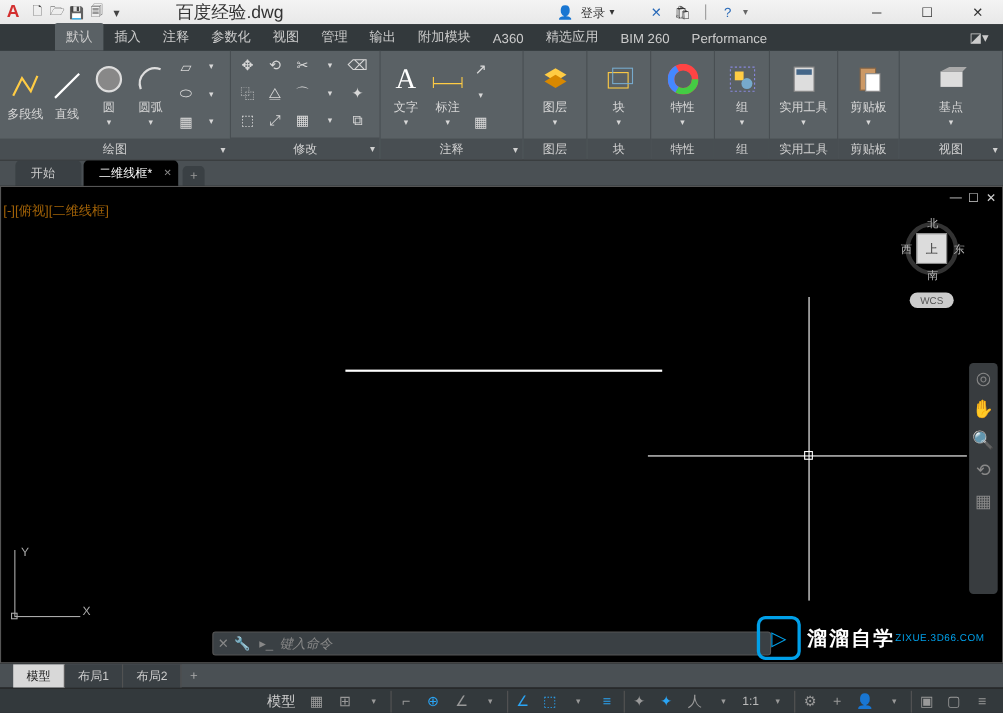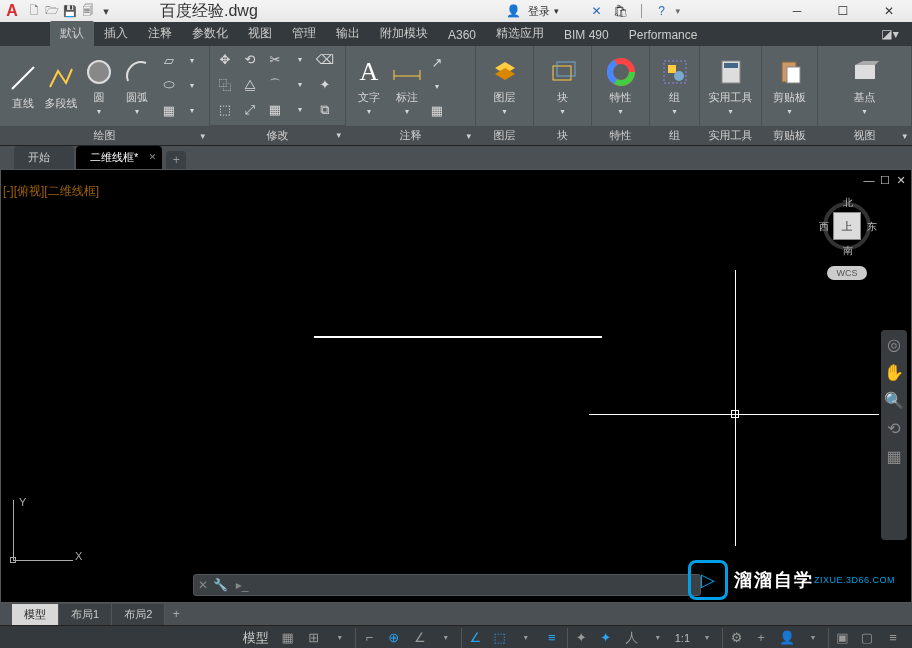--- a/index.html
+++ b/index.html
@@ -115,43 +115,43 @@
   <div class="rtab active">默认</div>
   <div class="rtab">插入</div>
   <div class="rtab">注释</div>
   <div class="rtab">参数化</div>
   <div class="rtab">视图</div>
   <div class="rtab">管理</div>
   <div class="rtab">输出</div>
   <div class="rtab">附加模块</div>
   <div class="rtab">A360</div>
   <div class="rtab">精选应用</div>
-  <div class="rtab">BIM 490</div>
+  <div class="rtab">BIM 260</div>
   <div class="rtab">Performance</div>
   <div class="rtab-drop">◪▾</div>
 </div>
 
 <div class="ribbon">
   <div class="panel" style="width:210px">
     <div class="panel-body">
       <div class="bigbtn">
         <div class="bigicon">
             <svg width="30" height="30">
+              <polyline points="4,24 12,8 20,20 26,6" stroke="#ffcc44" stroke-width="2" fill="none"></polyline>
+            </svg>
+          </div>
+        <span>多段线</span>
+      </div>
+      <div class="bigbtn">
+        <div class="bigicon">
+            <svg width="30" height="30">
               <line x1="4" y1="26" x2="26" y2="4" stroke="#fff" stroke-width="2"></line>
             </svg>
           </div>
         <span>直线</span>
-      </div>
-      <div class="bigbtn">
-        <div class="bigicon">
-            <svg width="30" height="30">
-              <polyline points="4,24 12,8 20,20 26,6" stroke="#ffcc44" stroke-width="2" fill="none"></polyline>
-            </svg>
-          </div>
-        <span>多段线</span>
       </div>
       <div class="bigbtn">
         <div class="bigicon">
             <svg width="30" height="30">
               <circle cx="15" cy="15" r="11" stroke="#ddd" stroke-width="2" fill="#888"></circle>
             </svg>
           </div>
         <span>圆</span>
           <span style="font-size:8px">▾</span>
       </div>
@@ -383,20 +383,21 @@
       <div class="ucs-x"></div>
     <div class="ucs-yl">Y</div>
     <div class="ucs-xl">X</div>
     <div class="ucs-sq"></div>
   </div>
 
   <div class="cmdline">
     <div class="cmd-x">✕</div>
     <div class="cmd-wr">🔧</div>
     <div class="cmd-arrow">▸_</div>
+    <input class="cmd-input" placeholder="键入命令" style="">
   </div>
 
   <div class="watermark">
     <div class="wm-logo">▷</div>
     <div class="wm-text">
       <div class="wm-cn">溜溜自学</div>
       <div class="wm-url">ZIXUE.3D66.COM</div>
     </div>
   </div>
 </div>

